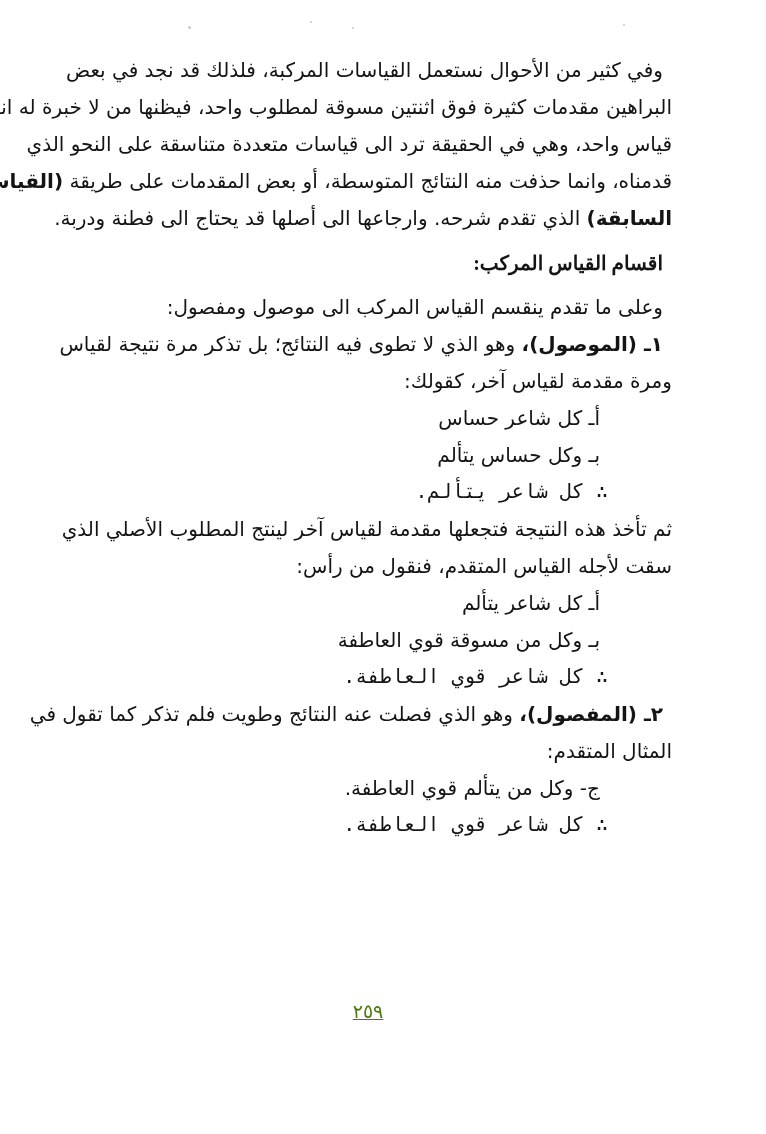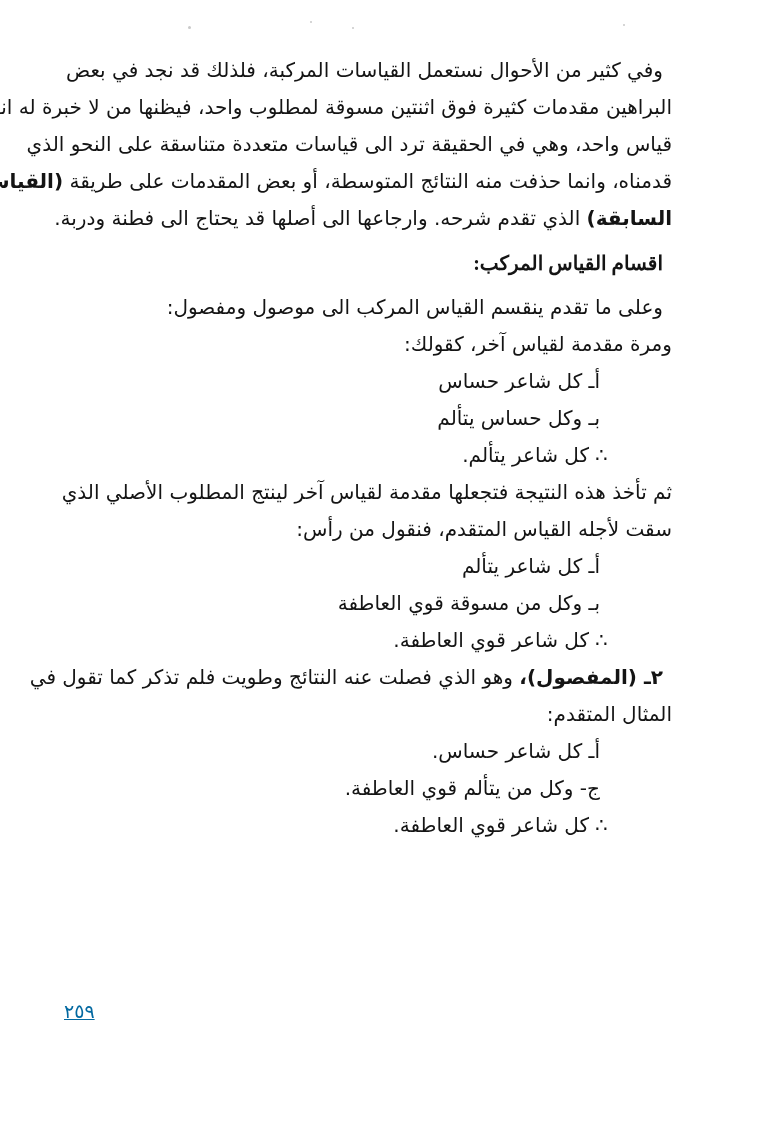--- a/index.html
+++ b/index.html
@@ -25,37 +25,37 @@
     line-height:37px;
   }
   .line{
     white-space:nowrap;
     text-align:right;
     overflow:visible;
   }
   .justify{ text-align-last:justify; }
   .indent{ padding-right:9px; }
   .list{ padding-right:72px; }
-  .therefore{ padding-right:64px; }
+  .therefore{ padding-right:64px;font-family:Liberation Mono, monospace; }
   .heading{
     font-weight:bold;
     padding-right:9px;
     margin-top:8px;
     margin-bottom:7px;
     font-family:Liberation Serif, serif;
   }
   .b{ font-weight:bold; }
   .page-number{
     position:absolute;
     top:1000px;
     right:94px;
     left:64px;
-    text-align:left;
+    text-align:center;
     direction:rtl;
-    color:#0369a1;
+    color:#4d7c0f;
     font-size:19px;
     text-decoration:underline;
   }
   .speck{
     position:absolute;
     background:#c9c9c9;
     border-radius:50%;
     width:3px;height:3px;
   }
 </style>
@@ -70,30 +70,30 @@
   <div class="speck" style="left:623px;top:24px;width:2px;height:2px;"></div>
 
   <div class="text-block" id="text-container">
       <div class="line indent"><span>وفي كثير من الأحوال نستعمل القياسات المركبة، فلذلك قد نجد في بعض</span></div>
       <div class="line justify"><span>البراهين مقدمات كثيرة فوق اثنتين مسوقة لمطلوب واحد، فيظنها من لا خبرة له انها'</span></div>
       <div class="line justify"><span>قياس واحد، وهي في الحقيقة ترد الى قياسات متعددة متناسقة على النحو الذي</span></div>
       <div class="line justify"><span>قدمناه، وانما حذفت منه النتائج المتوسطة، أو بعض المقدمات على طريقة </span><span class="b">(القياس</span></div>
       <div class="line"><span class="b">السابقة)</span><span> الذي تقدم شرحه. وارجاعها الى أصلها قد يحتاج الى فطنة ودربة.</span></div>
       <div class="line heading"><span class="b">اقسام القياس المركب:</span></div>
       <div class="line indent"><span>وعلى ما تقدم ينقسم القياس المركب الى موصول ومفصول:</span></div>
+      <div class="line indent justify"><span class="b">١ـ (الموصول)،</span><span> وهو الذي لا تطوى فيه النتائج؛ بل تذكر مرة نتيجة لقياس</span></div>
       <div class="line"><span>ومرة مقدمة لقياس آخر، كقولك:</span></div>
       <div class="line list"><span>أـ كل شاعر حساس</span></div>
       <div class="line list"><span>بـ وكل حساس يتألم</span></div>
       <div class="line therefore"><span>∴ كل شاعر يتألم.</span></div>
       <div class="line justify"><span>ثم تأخذ هذه النتيجة فتجعلها مقدمة لقياس آخر لينتج المطلوب الأصلي الذي</span></div>
       <div class="line"><span>سقت لأجله القياس المتقدم، فنقول من رأس:</span></div>
       <div class="line list"><span>أـ كل شاعر يتألم</span></div>
       <div class="line list"><span>بـ وكل من مسوقة قوي العاطفة</span></div>
       <div class="line therefore"><span>∴ كل شاعر قوي العاطفة.</span></div>
       <div class="line indent justify"><span class="b">٢ـ (المفصول)،</span><span> وهو الذي فصلت عنه النتائج وطويت فلم تذكر كما تقول في</span></div>
       <div class="line"><span>المثال المتقدم:</span></div>
-      <div class="line list"><span>أـ كل شاعر حساس.</span></div>
       <div class="line list"><span>ج- وكل من يتألم قوي العاطفة.</span></div>
       <div class="line therefore"><span>∴ كل شاعر قوي العاطفة.</span></div>
     </div>
 
   <div class="page-number">٢٥٩</div>
 </div>
 
 </body></html>

